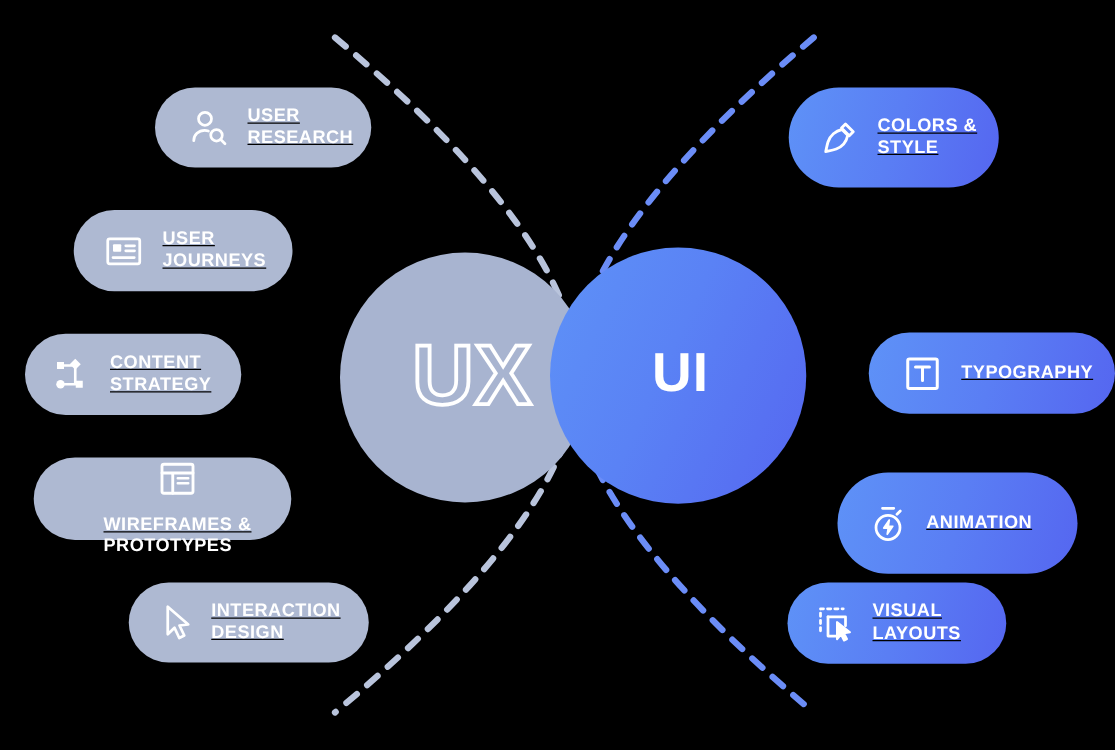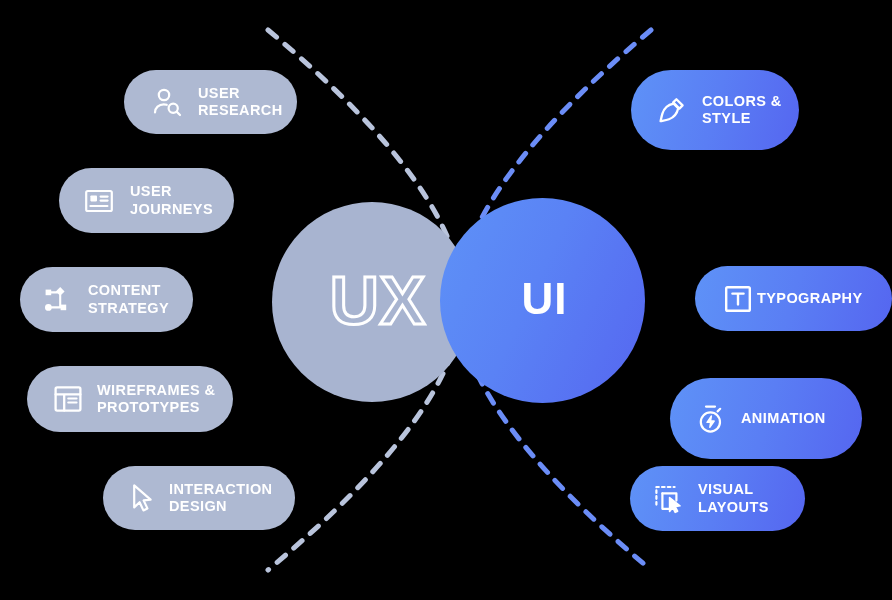--- a/index.html
+++ b/index.html
@@ -70,20 +70,21 @@
     top: -2px;
   }
 
   
   .pill {
     position: absolute;
     display: flex;
     align-items: center;
     border-radius: 999px;
     box-sizing: border-box;
+    text-decoration: underline;
   }
   .pill.ux {
     background: #aeb9d2;
   }
   .pill.ui {
     background: linear-gradient(105deg, #5e92f7 0%, #5a7ef4 50%, #5566f0 100%);
   }
   .pill-icon {
     flex: 0 0 auto;
     display: flex;
@@ -104,27 +105,27 @@
     line-height: 1.18;
     letter-spacing: 0.4px;
     white-space: pre-line;
     user-select: none;
   }
 
   
   #pill-user-research   { left: 124px; top: 70px;  width: 173px; height: 64px; padding-left: 26px; gap: 14px; }
   #pill-user-journeys   { left: 59px;  top: 168px; width: 175px; height: 65px; padding-left: 23px; gap: 14px; }
   #pill-content-strategy{ left: 20px;  top: 267px; width: 173px; height: 65px; padding-left: 22px; gap: 12px; }
-  #pill-wireframes      { left: 27px;  top: 366px; width: 206px; height: 66px; padding-left: 24px; gap: 12px; }
+  #pill-wireframes      { left: 27px;  top: 366px; width: 206px; height: 66px; padding-left: 24px; gap: 12px; flex-direction: column; }
   #pill-interaction     { left: 103px; top: 466px; width: 192px; height: 64px; padding-left: 22px; gap: 10px; }
 
   
   #pill-colors-style    { left: 631px; top: 70px;  width: 168px; height: 80px; padding-left: 24px; gap: 13px; }
   #pill-shapes          { left: 674px; top: 168px; width: 167px; height: 65px; padding-left: 24px; gap: 14px; }
-  #pill-typography      { left: 695px; top: 266px; width: 197px; height: 65px; padding-left: 26px; gap: 2px; }
+  #pill-typography      { left: 695px; top: 266px; width: 197px; height: 65px; padding-left: 26px; gap: 14px; }
   #pill-animation       { left: 670px; top: 378px; width: 192px; height: 81px; padding-left: 24px; gap: 13px; }
   #pill-visual-layouts  { left: 630px; top: 466px; width: 175px; height: 65px; padding-left: 22px; gap: 12px; }
 </style>
 </head>
 <body>
 
 <div id="stage">
 
   <svg id="arcs" viewBox="0 0 892 600">
     <path d="M 268 30 C 400 140 462 230 462 300 C 462 372 400 460 268 570" fill="none" stroke="#b9c4dc" stroke-width="5" stroke-linecap="round" stroke-dasharray="11 11"></path>

